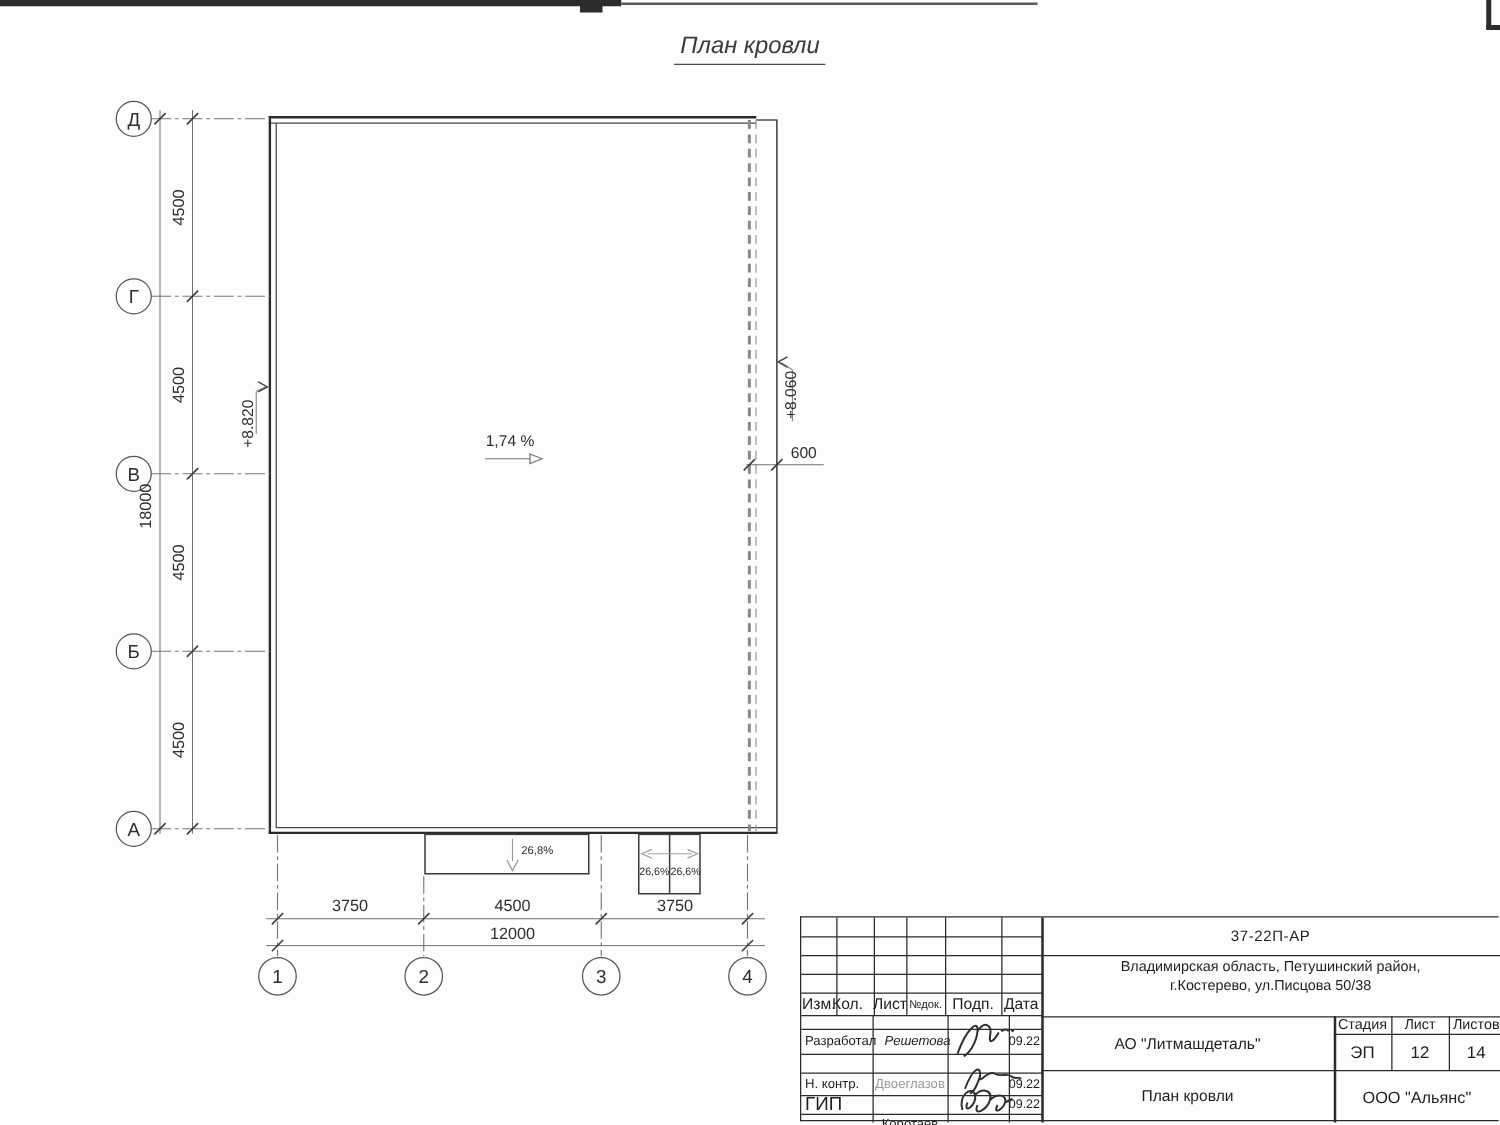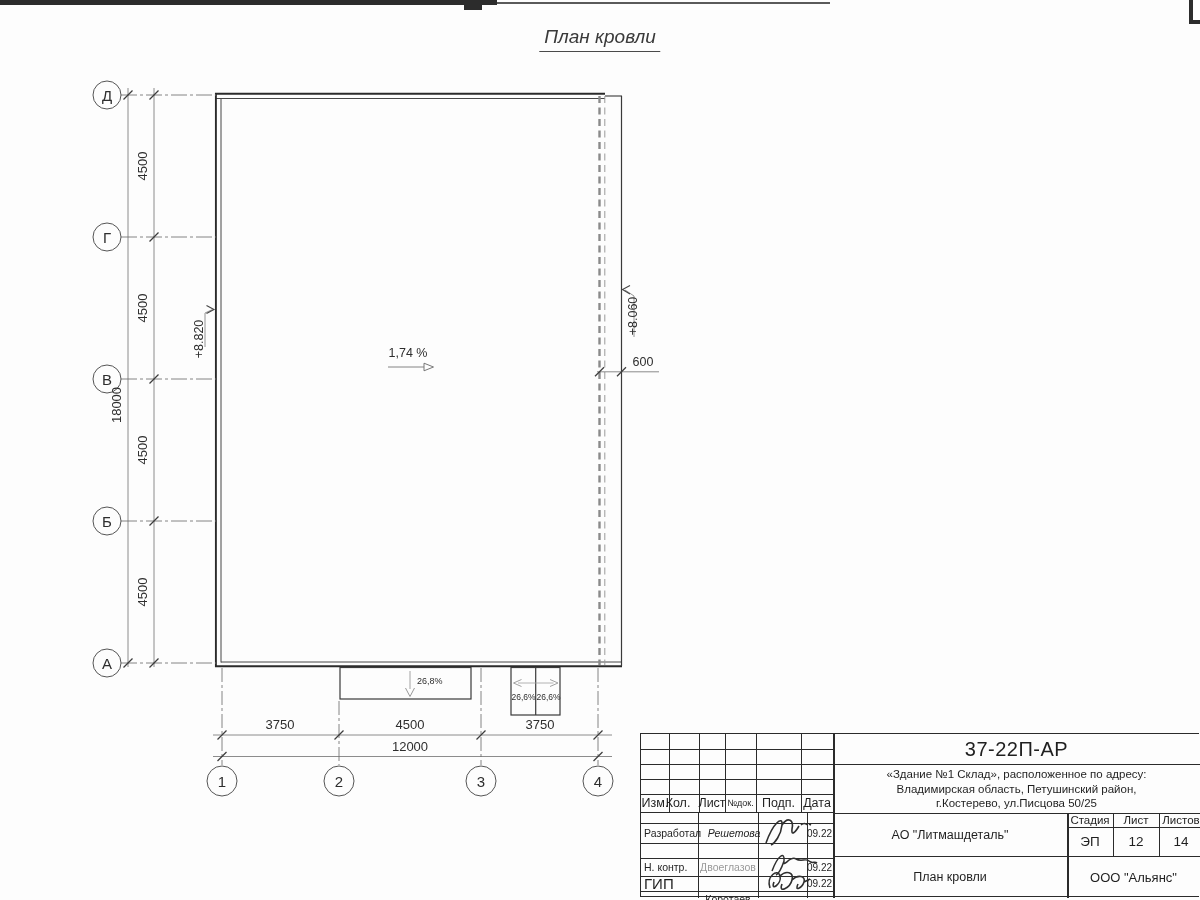--- a/index.html
+++ b/index.html
@@ -229,25 +229,24 @@
   <div class="tb-text" style="left:164px;top:89px;width:29px;height:20px;font-size:10px;">09.22</div>
 
   <div class="tb-text tb-left" style="left:3px;top:124px;width:54px;height:18px;font-size:10.5px;">Н. контр.</div>
   <div class="tb-text muted" style="left:57px;top:124px;width:60px;height:18px;font-size:10.5px;">Двоеглазов</div>
   <div class="tb-text" style="left:164px;top:124px;width:29px;height:18px;font-size:10px;">09.22</div>
 
   <div class="tb-text tb-left" style="left:3px;top:142px;width:54px;height:15px;font-size:15px;">ГИП</div>
   <div class="tb-text" style="left:57px;top:157px;width:60px;height:15px;font-size:10.5px;">Коротаев</div>
   <div class="tb-text" style="left:164px;top:142px;width:29px;height:15px;font-size:10px;">09.22</div>
 
-  <div class="tb-text" style="left:192px;top:0;width:367px;height:30px;font-size:20px;letter-spacing:0.5px;">37-22П-АР</div>
+  <div class="tb-text" style="left:192px;top:0;width:367px;height:30px;font-size:12px;letter-spacing:0.5px;">37-22П-АР</div>
   <div class="abs" style="left:192px;top:33px;width:367px;height:46px;text-align:center;font-size:11.5px;line-height:14.5px;color:#1f1f1f;">
-    <div>«Здание №1 Склад», расположенное по адресу:</div>
     <div>Владимирская область, Петушинский район,</div>
-    <div>г.Костерево, ул.Писцова 50/25</div>
+    <div>г.Костерево, ул.Писцова 50/38</div>
   </div>
   <div class="tb-text" style="left:192px;top:79px;width:234px;height:43px;font-size:12.5px;">АО "Литмашдеталь"</div>
   <div class="tb-text" style="left:192px;top:122px;width:234px;height:42px;font-size:12.5px;">План кровли</div>
 
   <div class="tb-text" style="left:426px;top:79px;width:46px;height:14px;font-size:11.5px;">Стадия</div>
   <div class="tb-text" style="left:472px;top:79px;width:46px;height:14px;font-size:11.5px;">Лист</div>
   <div class="tb-text" style="left:518px;top:79px;width:44px;height:14px;font-size:11.5px;overflow:hidden;">Листов</div>
   <div class="tb-text" style="left:426px;top:93px;width:46px;height:29px;font-size:13.5px;">ЭП</div>
   <div class="tb-text" style="left:472px;top:93px;width:46px;height:29px;font-size:13.5px;">12</div>
   <div class="tb-text" style="left:518px;top:93px;width:44px;height:29px;font-size:13.5px;">14</div>

